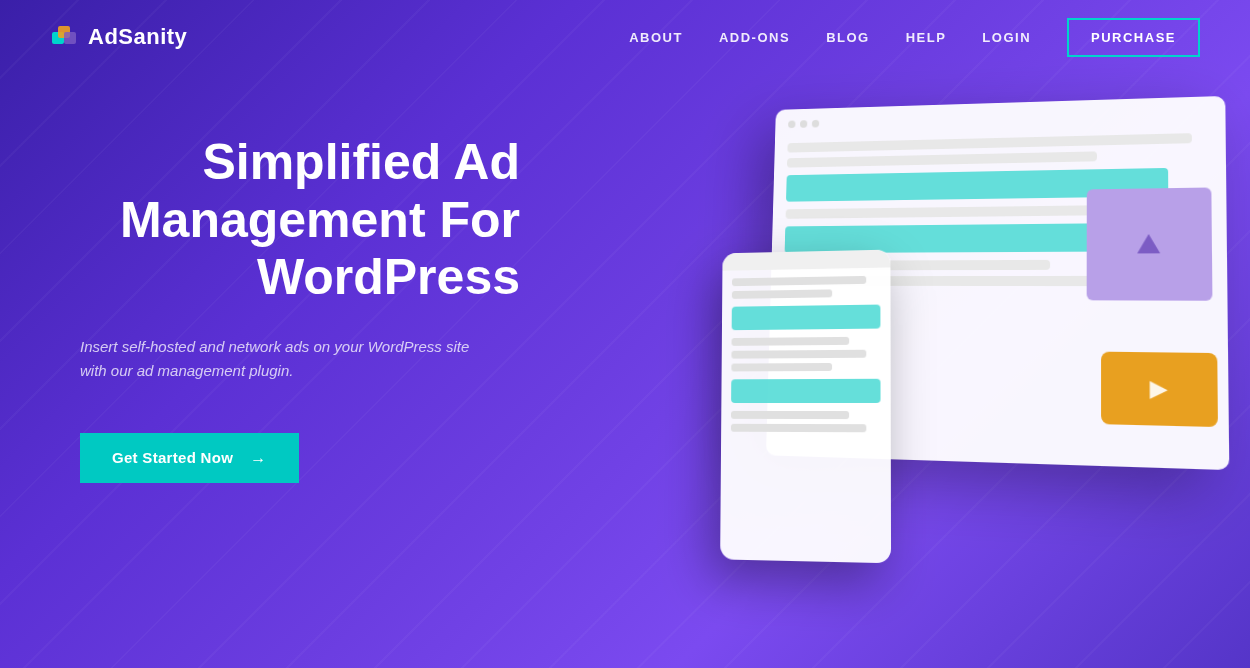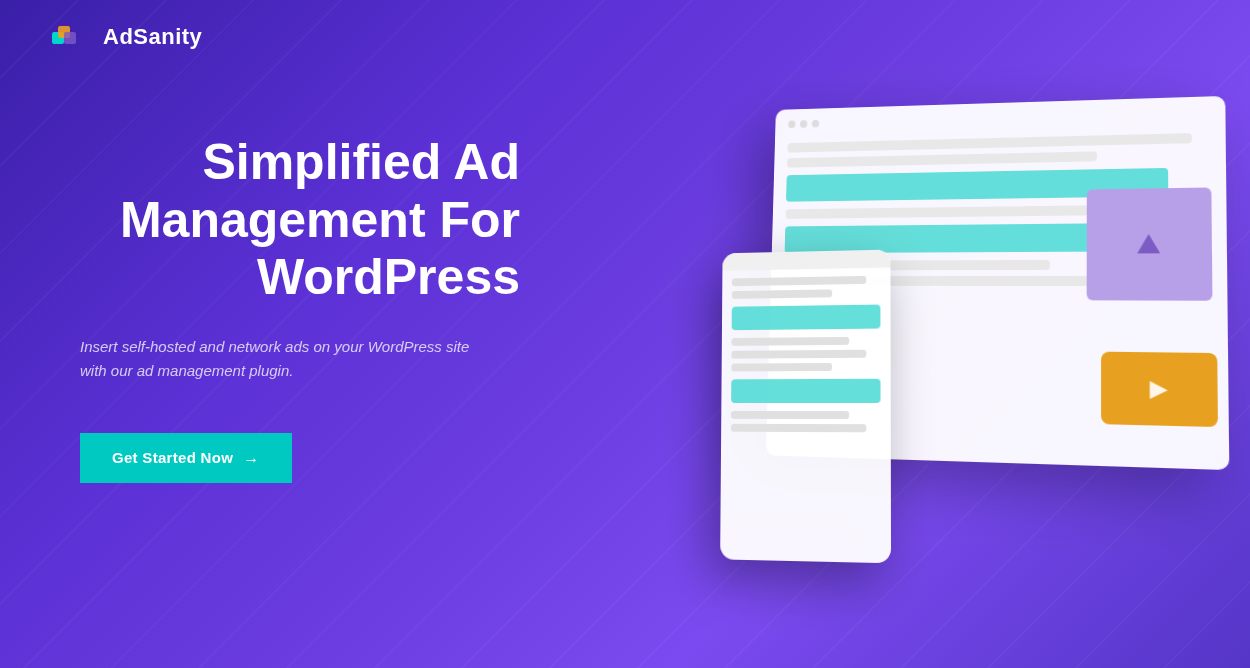--- a/index.html
+++ b/index.html
@@ -41,21 +41,21 @@
       z-index: 10;
       display: flex;
       align-items: center;
       justify-content: space-between;
       padding: 22px 50px;
     }
 
     .logo {
       display: flex;
       align-items: center;
-      gap: 23px;
+      gap: 8px;
       text-decoration: none;
     }
 
     .logo-icon {
       width: 30px;
       height: 30px;
     }
 
     .logo-text {
       font-size: 22px;
@@ -112,21 +112,21 @@
       color: rgba(255,255,255,0.75);
       line-height: 1.6;
       margin-bottom: 50px;
       max-width: 400px;
       font-style: italic;
     }
 
     .cta-button {
       display: inline-flex;
       align-items: center;
-      gap: 10px;
+      gap: 17px;
       background: #00c9c2;
       color: #fff;
       font-size: 15px;
       font-weight: 600;
       padding: 16px 32px;
       text-decoration: none;
       border: none;
       cursor: pointer;
       letter-spacing: 0.3px;
     }
@@ -276,20 +276,28 @@
     <a class="logo" href="#">
 
       <svg class="logo-icon" viewBox="0 0 30 30" fill="none" xmlns="http://www.w3.org/2000/svg">
         <rect x="2" y="10" width="12" height="12" rx="2" fill="#00d4cc"></rect>
         <rect x="8" y="4" width="12" height="12" rx="2" fill="#f0a020" opacity="0.9"></rect>
         <rect x="14" y="10" width="12" height="12" rx="2" fill="#7c5cc4" opacity="0.8"></rect>
       </svg>
       <span class="logo-text">AdSanity</span>
     </a>
 
+    <ul class="nav-links">
+      <li><a href="#">ABOUT</a></li>
+      <li><a href="#">ADD-ONS</a></li>
+      <li><a href="#">BLOG</a></li>
+      <li><a href="#">HELP</a></li>
+      <li><a href="#">LOGIN</a></li>
+      <li><a href="#" class="nav-purchase">PURCHASE</a></li>
+    </ul>
   </nav>
 
   <div class="hero-content">
     <h1 class="hero-title">Simplified Ad Management For WordPress</h1>
     <p class="hero-subtitle">Insert self-hosted and network ads on your WordPress site with our ad management plugin.</p>
     <a href="#" class="cta-button">
       <span>Get Started Now</span>
       <span class="cta-arrow">→</span>
     </a>
   </div>

